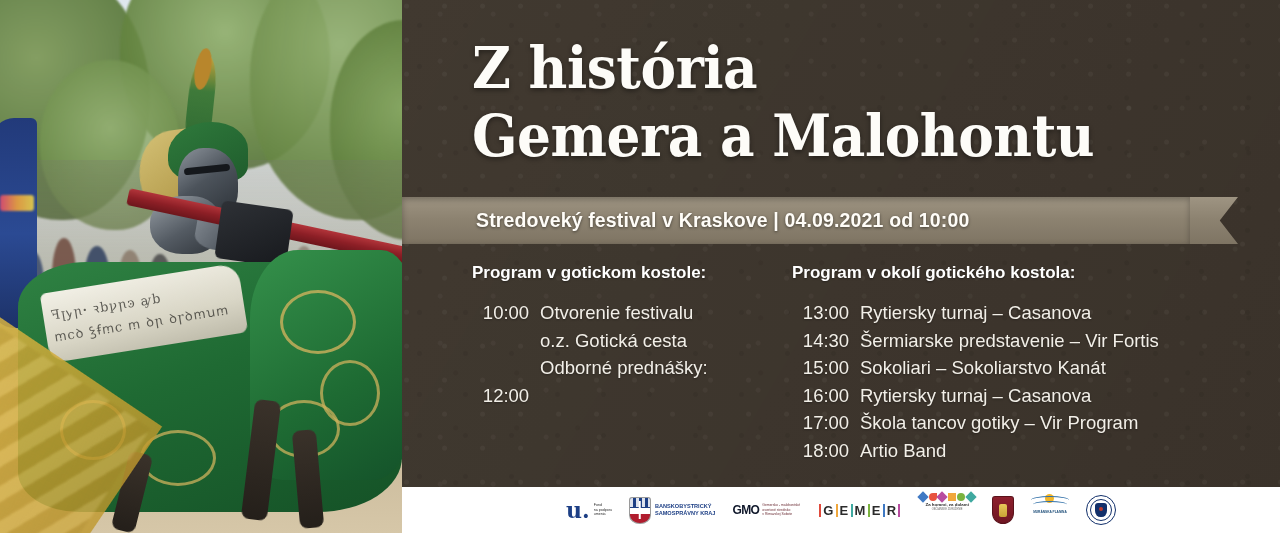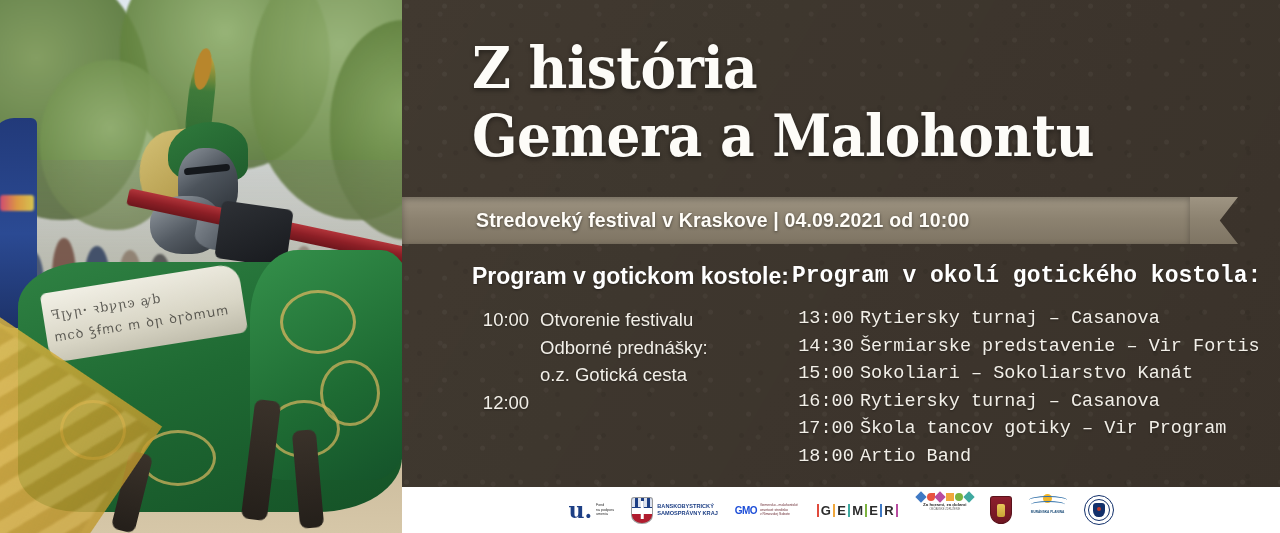--- a/index.html
+++ b/index.html
@@ -111,43 +111,43 @@
     background:linear-gradient(180deg,#9e9482 0%,#8d8371 45%,#7e7463 100%);
     clip-path:polygon(0 0,100% 0,62% 50%,100% 100%,0 100%);}
   .ribbon-txt{position:absolute;left:74px;top:197px;height:47px;line-height:47px;
     color:#fffdf8;font-size:19.5px;font-weight:bold;letter-spacing:.15px;
     text-shadow:0 1px 3px rgba(0,0,0,.5);white-space:nowrap;}
 
   
   .cols{position:absolute;left:70px;top:263px;width:790px;display:flex;gap:0;}
   .col{color:#f4f1ea;}
   .col-left{width:320px;}
-  .col-right{width:470px;font-family:Liberation Mono, monospace;}
-  .col-head{font-size:23px;font-weight:bold;color:#ffffff;margin-bottom:16px;white-space:nowrap;
+  .col-right{width:470px;}
+  .col-head{font-size:17px;font-weight:bold;color:#ffffff;margin-bottom:16px;white-space:nowrap;
     text-shadow:0 1px 2px rgba(0,0,0,.4);}
   .row{display:flex;font-size:18.5px;line-height:27.5px;color:#f2efe8;white-space:nowrap;
     text-shadow:0 1px 2px rgba(0,0,0,.35);}
   .row .tm{width:68px;flex:0 0 68px;text-align:center;}
   .row .tx{flex:1;}
 
   
   .logobar{position:absolute;left:402px;top:487px;width:878px;height:46px;background:#ffffff;
     display:flex;align-items:center;justify-content:center;gap:17px;}
   .logo{display:flex;align-items:center;gap:4px;height:34px;}
   .lg-u{font-family:"DejaVu Serif",serif;font-size:22px;font-weight:700;color:#1d3f85;line-height:1;}
   .lg-sub{font-size:3.6px;line-height:4.6px;color:#2a2a2a;max-width:40px;white-space:pre-line;}
   .shield{width:20px;height:25px;border-radius:3px 3px 50% 50%/3px 3px 32% 32%;overflow:hidden;
     background:linear-gradient(180deg,#1d3f85 0%,#1d3f85 38%,#ffffff 38%,#ffffff 62%,#b01c2e 62%,#b01c2e 100%);
     border:.6px solid #9a9a9a;position:relative;}
   .shield .cross{position:absolute;left:50%;top:3px;width:2.5px;height:18px;background:#fff;transform:translateX(-50%);}
   .shield .checks{position:absolute;left:0;top:0;width:100%;height:9px;
     background:repeating-linear-gradient(90deg,#ffffff 0 3px,#1d3f85 3px 6px);opacity:.85;}
   .lg-bbsk{font-size:5.6px;line-height:6.6px;font-weight:bold;color:#1d3f85;white-space:pre-line;}
   .gmo-wrap{display:flex;align-items:center;gap:3px;}
-  .gmo{font-family:"Liberation Sans",sans-serif;font-weight:800;font-size:10px;color:#1d4ed8;letter-spacing:-.6px;position:relative;}
+  .gmo{font-family:"Liberation Sans",sans-serif;font-weight:800;font-size:12px;color:#0f172a;letter-spacing:-.6px;position:relative;}
   .gmo-txt{font-size:3.4px;line-height:4.4px;color:#6b2c34;max-width:52px;white-space:pre-line;}
   .gemer{display:flex;align-items:center;font-weight:800;font-size:13px;color:#2b2b2b;letter-spacing:.3px;}
   .gemer .sep{display:inline-block;width:2px;height:13px;margin:0 2px;}
   .zh{display:flex;flex-direction:column;align-items:center;gap:1px;}
   .zh-shapes{display:flex;gap:1.5px;align-items:center;}
   .zh-shapes i{display:block;width:8px;height:8px;}
   .zh-txt{font-size:4.4px;font-weight:bold;color:#2c2c2c;}
   .zh-txt2{font-size:2.6px;color:#666;}
   .crest{width:20px;height:26px;border-radius:3px 3px 50% 50%/3px 3px 38% 38%;
     background:linear-gradient(180deg,#8d1f2d 0%,#6f1622 100%);border:.7px solid #5a121b;
@@ -238,25 +238,25 @@
 
       <div class="col col-left">
         <div class="col-head">Program v gotickom kostole:</div>
 
         <div class="row">
           <span class="tm">10:00</span>
           <span class="tx">Otvorenie festivalu</span>
         </div>
         <div class="row">
           <span class="tm"></span>
+          <span class="tx">o.z. Gotická cesta</span>
+        </div>
+        <div class="row">
+          <span class="tm"></span>
           <span class="tx">Odborné prednášky:</span>
-        </div>
-        <div class="row">
-          <span class="tm"></span>
-          <span class="tx">o.z. Gotická cesta</span>
         </div>
         <div class="row">
           <span class="tm">12:00</span>
         </div>
       </div>
 
       <div class="col col-right">
         <div class="col-head">Program v okolí gotického kostola:</div>
 
         <div class="row">

